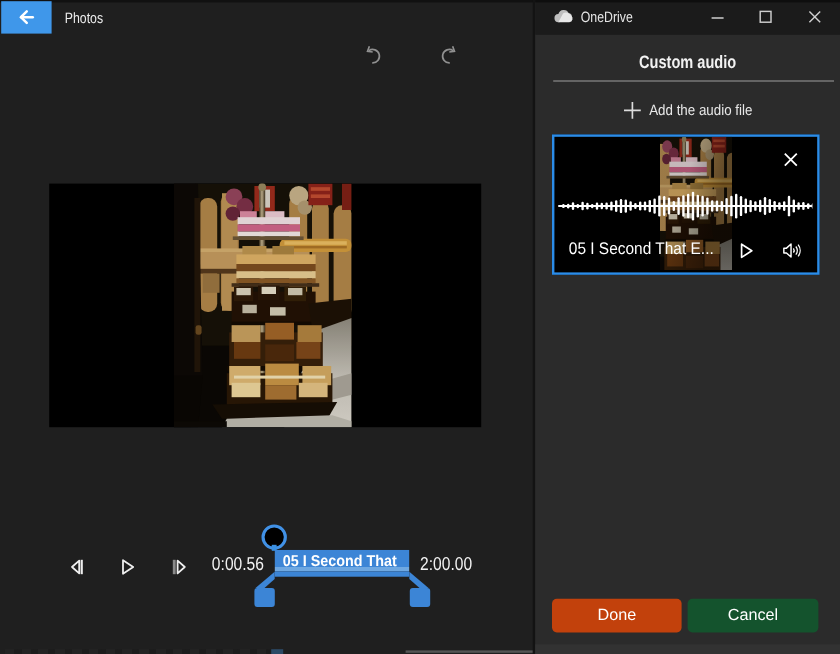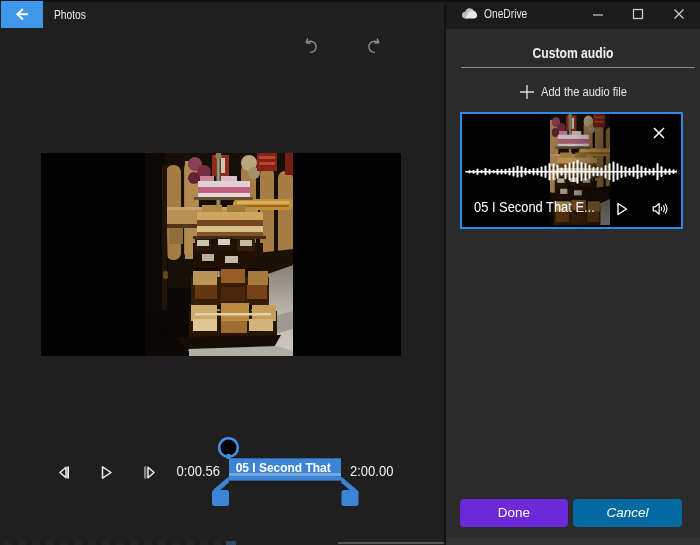--- a/index.html
+++ b/index.html
@@ -413,18 +413,18 @@
         <path d="M2 1.5 L10.5 7 L2 12.5 Z" fill="none" stroke="#fff" stroke-width="1.4" stroke-linejoin="round"></path>
       </svg>
   <svg class="abs" style="left:190px;top:88px;" width="16" height="14" viewBox="0 0 16 14">
         <path d="M1.2 4.8 H3.4 L7.2 1.4 V12.2 L3.4 8.8 H1.2 Z" fill="none" stroke="#fff" stroke-width="1.2" stroke-linejoin="round"></path>
         <path d="M9.2 5 a3.2 3.2 0 0 1 0 3.6" fill="none" stroke="#fff" stroke-width="1.1"></path>
         <path d="M11.2 3.4 a5.6 5.6 0 0 1 0 6.8" fill="none" stroke="#fff" stroke-width="1.1"></path>
         <path d="M13.1 1.9 a8 8 0 0 1 0 9.8" fill="none" stroke="#fff" stroke-width="1.1"></path>
       </svg>
 </div>
 
-<div class="abs" style="left:460px;top:499px;width:108px;height:28px;background:#6d28d9;border-radius:4px;text-align:center;line-height:28px;font-size:13.5px;color:#fff;">Done</div>
-<div class="abs" style="left:573px;top:499px;width:109px;height:28px;background:#0369a1;border-radius:4px;text-align:center;line-height:28px;font-size:13.5px;color:#fff;font-style:italic;">Cancel</div>
+<div class="abs" style="left:460px;top:499px;width:108px;height:28px;background:#c2410c;border-radius:4px;text-align:center;line-height:28px;font-size:13.5px;color:#fff;">Done</div>
+<div class="abs" style="left:573px;top:499px;width:109px;height:28px;background:#14532d;border-radius:4px;text-align:center;line-height:28px;font-size:13.5px;color:#fff;">Cancel</div>
 
 <div class="abs" style="left:446px;top:537px;width:254px;height:8px;background:#323232;"></div>
 
 </div>
 
 </body></html>

